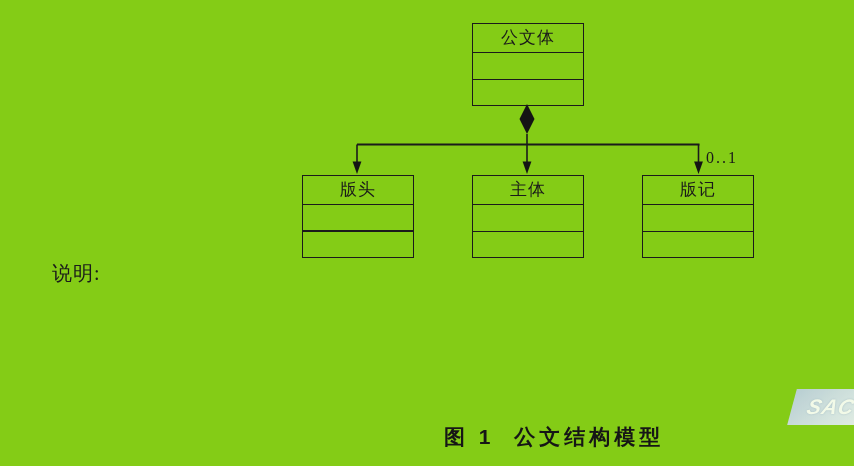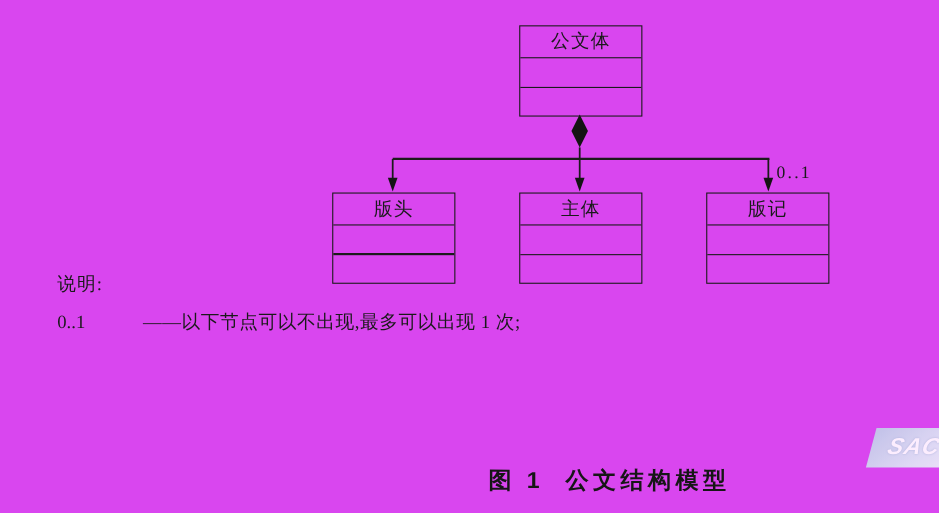--- a/index.html
+++ b/index.html
@@ -1,20 +1,20 @@
 <!DOCTYPE html>
 <html><head>
 <meta charset="utf-8">
 <style>
   html, body { margin: 0; padding: 0; background: #ffffff; }
   .canvas {
     position: relative;
     width: 854px;
     height: 466px;
-    background: #d946ef;
+    background: #84cc16;
     overflow: hidden;
     font-family: "Liberation Serif", "DejaVu Serif", serif;
     color: #1a1a1a;
   }
   svg.connector-layer {
     position: absolute;
     left: 0; top: 0;
     width: 854px; height: 466px;
     pointer-events: none;
   }
@@ -54,22 +54,22 @@
     position: absolute;
     left: 706px; top: 149px;
     font-size: 16px;
     letter-spacing: 2px;
     white-space: nowrap;
   }
 
   
   .legend {
     position: absolute;
-    left: 52px; top: 249px;
-    font-size: 17px;
+    left: 52px; top: 263px;
+    font-size: 20px;
     line-height: 20px;
   }
   .legend-heading { letter-spacing: 1px; }
   .legend-row { margin-top: 14px; white-space: nowrap; }
   .legend-row:first-of-type { margin-top: 17px; }
   .legend-sym {
     display: inline-block;
     width: 78px;
     vertical-align: bottom;
   }
@@ -163,23 +163,20 @@
     <div class="comp"></div>
     <div class="comp comp-last"></div>
   </div>
 
   <div class="multiplicity-label">0..1</div>
 
   <div class="legend">
     <div class="legend-heading">说明:</div>
 
 
-    <div class="legend-row">
-      <span class="legend-sym">0..1</span><span class="legend-text">——以下节点可以不出现,最多可以出现 1 次;</span>
-    </div>
 
   </div>
 
   <div class="figure-caption">图 1  公文结构模型</div>
 
   <div class="watermark">
     <span class="watermark-text">SAC</span>
   </div>
 
 </div>

